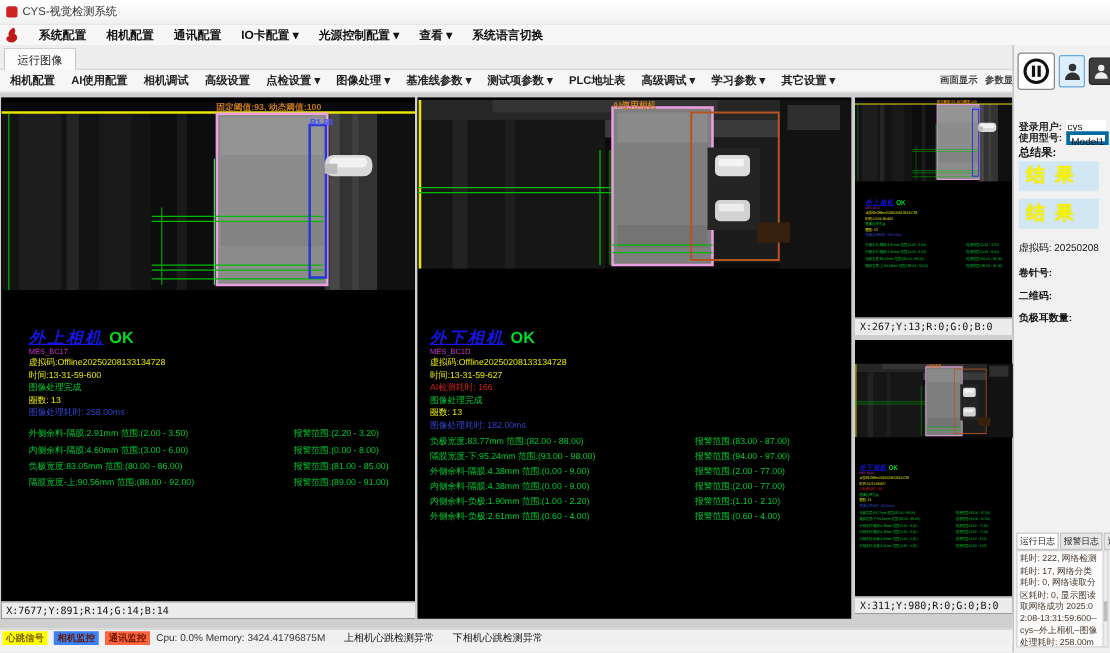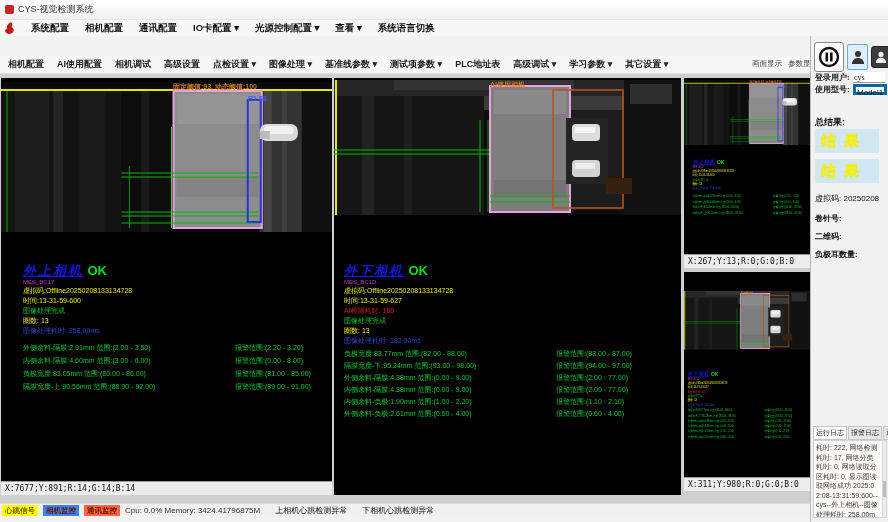--- a/index.html
+++ b/index.html
@@ -15,21 +15,21 @@
     display:flex; align-items:center; padding-left:4px; }
   .menubar .logo { margin-right:6px; display:flex; align-items:center; }
   .menu-item { font-size:9.5px; font-weight:bold; color:#111; padding:0 8px; cursor:default; white-space:nowrap; }
   .tabstrip { position:absolute; top:36px; left:0; width:810px; height:20px; background:#ededed;
     border-bottom:1px solid #d8d8d8; }
   .tab { display:inline-block; margin:2px 0 0 3px; padding:3px 10px 4px; font-size:9px; color:#222;
     background:#fbfbfb; border:1px solid #c5c5c5; border-bottom:none; border-radius:2px 2px 0 0; }
   .toolbar { position:absolute; top:56px; left:0; width:810px; height:18px; background:#f6f6f6;
     border-bottom:1px solid #e0e0e0; display:flex; align-items:center; padding-left:8px; }
   .tool-item { font-size:9px; font-weight:bold; color:#222; margin-right:13px; white-space:nowrap; }
-  .toolbar-right { position:absolute; top:59px; left:752px; display:flex; gap:6px; }
+  .toolbar-right { position:absolute; top:59px; left:752px; display:flex; gap:6px;font-weight:bold; }
   .toolbar-right span { font-size:7.5px; color:#444; white-space:nowrap; }
 
   
   .main { position:absolute; top:74px; left:0; width:810px; height:429px; background:#cfcfcf; }
   .view { position:absolute; background:#000; overflow:hidden; }
   .view-left   { left:1px;   top:4px;   width:331px; height:417px; }
   .view-middle { left:334px; top:4px;   width:347px; height:417px; }
   .view-small-top    { left:684px; top:4px;   width:126px; height:190px; }
   .view-small-bottom { left:684px; top:198px; width:126px; height:219px; }
 
@@ -124,20 +124,23 @@
     </span>
     <span class="menu-item">系统配置</span>
     <span class="menu-item">相机配置</span>
     <span class="menu-item">通讯配置</span>
     <span class="menu-item">IO卡配置 ▾</span>
     <span class="menu-item">光源控制配置 ▾</span>
     <span class="menu-item">查看 ▾</span>
     <span class="menu-item">系统语言切换</span>
   </div>
 
+  <div class="tabstrip">
+    <span class="tab">运行图像</span>
+  </div>
 
   <div class="toolbar">
     <span class="tool-item">相机配置</span>
     <span class="tool-item">AI使用配置</span>
     <span class="tool-item">相机调试</span>
     <span class="tool-item">高级设置</span>
     <span class="tool-item">点检设置 ▾</span>
     <span class="tool-item">图像处理 ▾</span>
     <span class="tool-item">基准线参数 ▾</span>
     <span class="tool-item">测试项参数 ▾</span>
@@ -464,25 +467,25 @@
       </div>
       <div class="ctrl-btn btn-oper">
         <svg width="12" height="14" viewBox="0 0 14 16">
           <circle cx="7" cy="5" r="3" fill="#eee"></circle>
           <path d="M1 15c0-4 3-6 6-6s6 2 6 6z" fill="#eee"></path>
         </svg>
       </div>
 
     </div>
 
-    <div class="frow" style="top:36px;font-family:Liberation Serif, serif;">
+    <div class="frow" style="top:60px;">
       <span class="flabel">登录用户:</span>
       <span class="fvalue">cys</span>
     </div>
-    <div class="frow" style="top:48px;">
+    <div class="frow" style="top:69px;">
       <span class="flabel">使用型号:</span>
       <span class="fvalue" style="border:3px solid #0369a1;">Model1</span>
     </div>
 
     <div class="plabel" style="top:80px; font-size:9px;">总结果:</div>
     <div class="resbox" style="top:93px;">结果</div>
     <div class="resbox" style="top:123px;">结果</div>
 
     <div class="plabel" style="top:157px; font-weight:normal;">虚拟码: 20250208</div>
     <div class="plabel" style="top:177px;">卷针号:</div>

